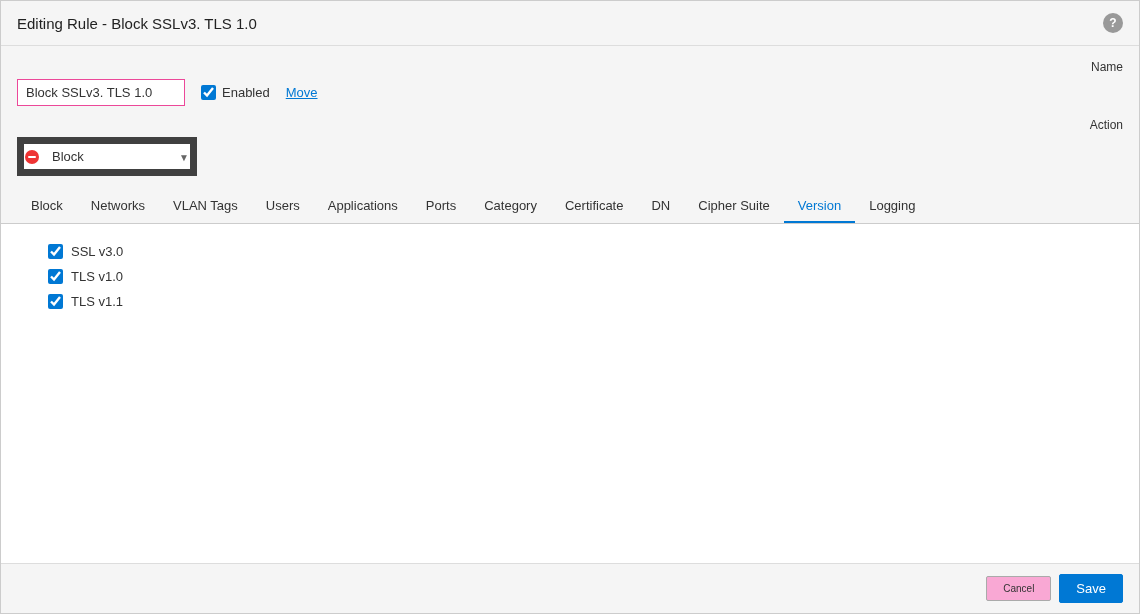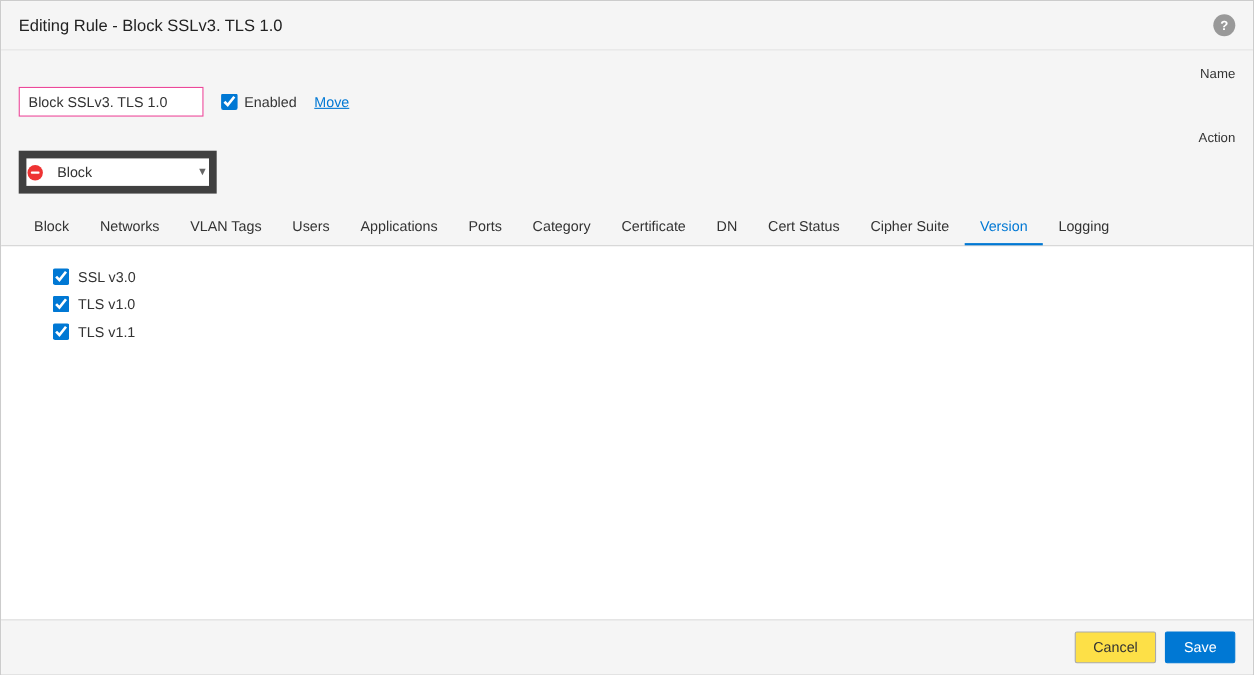--- a/index.html
+++ b/index.html
@@ -215,23 +215,23 @@
       background: #f5f5f5;
       border-top: 1px solid #ddd;
       padding: 10px 16px;
       display: flex;
       align-items: center;
       justify-content: flex-end;
       gap: 8px;
     }
     .btn-cancel {
       border: 1px solid #aaa;
-      background: #fde047;
+      background: #f9a8d4;
       padding: 6px 16px;
-      font-size: 13px;
+      font-size: 10px;
       color: #333;
       cursor: pointer;
       border-radius: 2px;
     }
     .btn-save {
       border: 1px solid #0078d4;
       background: #0078d4;
       padding: 6px 16px;
       font-size: 13px;
       color: #fff;
@@ -279,21 +279,20 @@
     <div class="tabs-bar">
       <div class="tab">Block</div>
       <div class="tab">Networks</div>
       <div class="tab">VLAN Tags</div>
       <div class="tab">Users</div>
       <div class="tab">Applications</div>
       <div class="tab">Ports</div>
       <div class="tab">Category</div>
       <div class="tab">Certificate</div>
       <div class="tab">DN</div>
-      <div class="tab">Cert Status</div>
       <div class="tab">Cipher Suite</div>
       <div class="tab active">Version</div>
       <div class="tab">Logging</div>
     </div>
 
     <div class="tab-content">
       <div class="version-list">
         <div class="version-item">
           <input type="checkbox" class="version-checkbox" checked="" style="">
           <span class="version-label">SSL v3.0</span>

